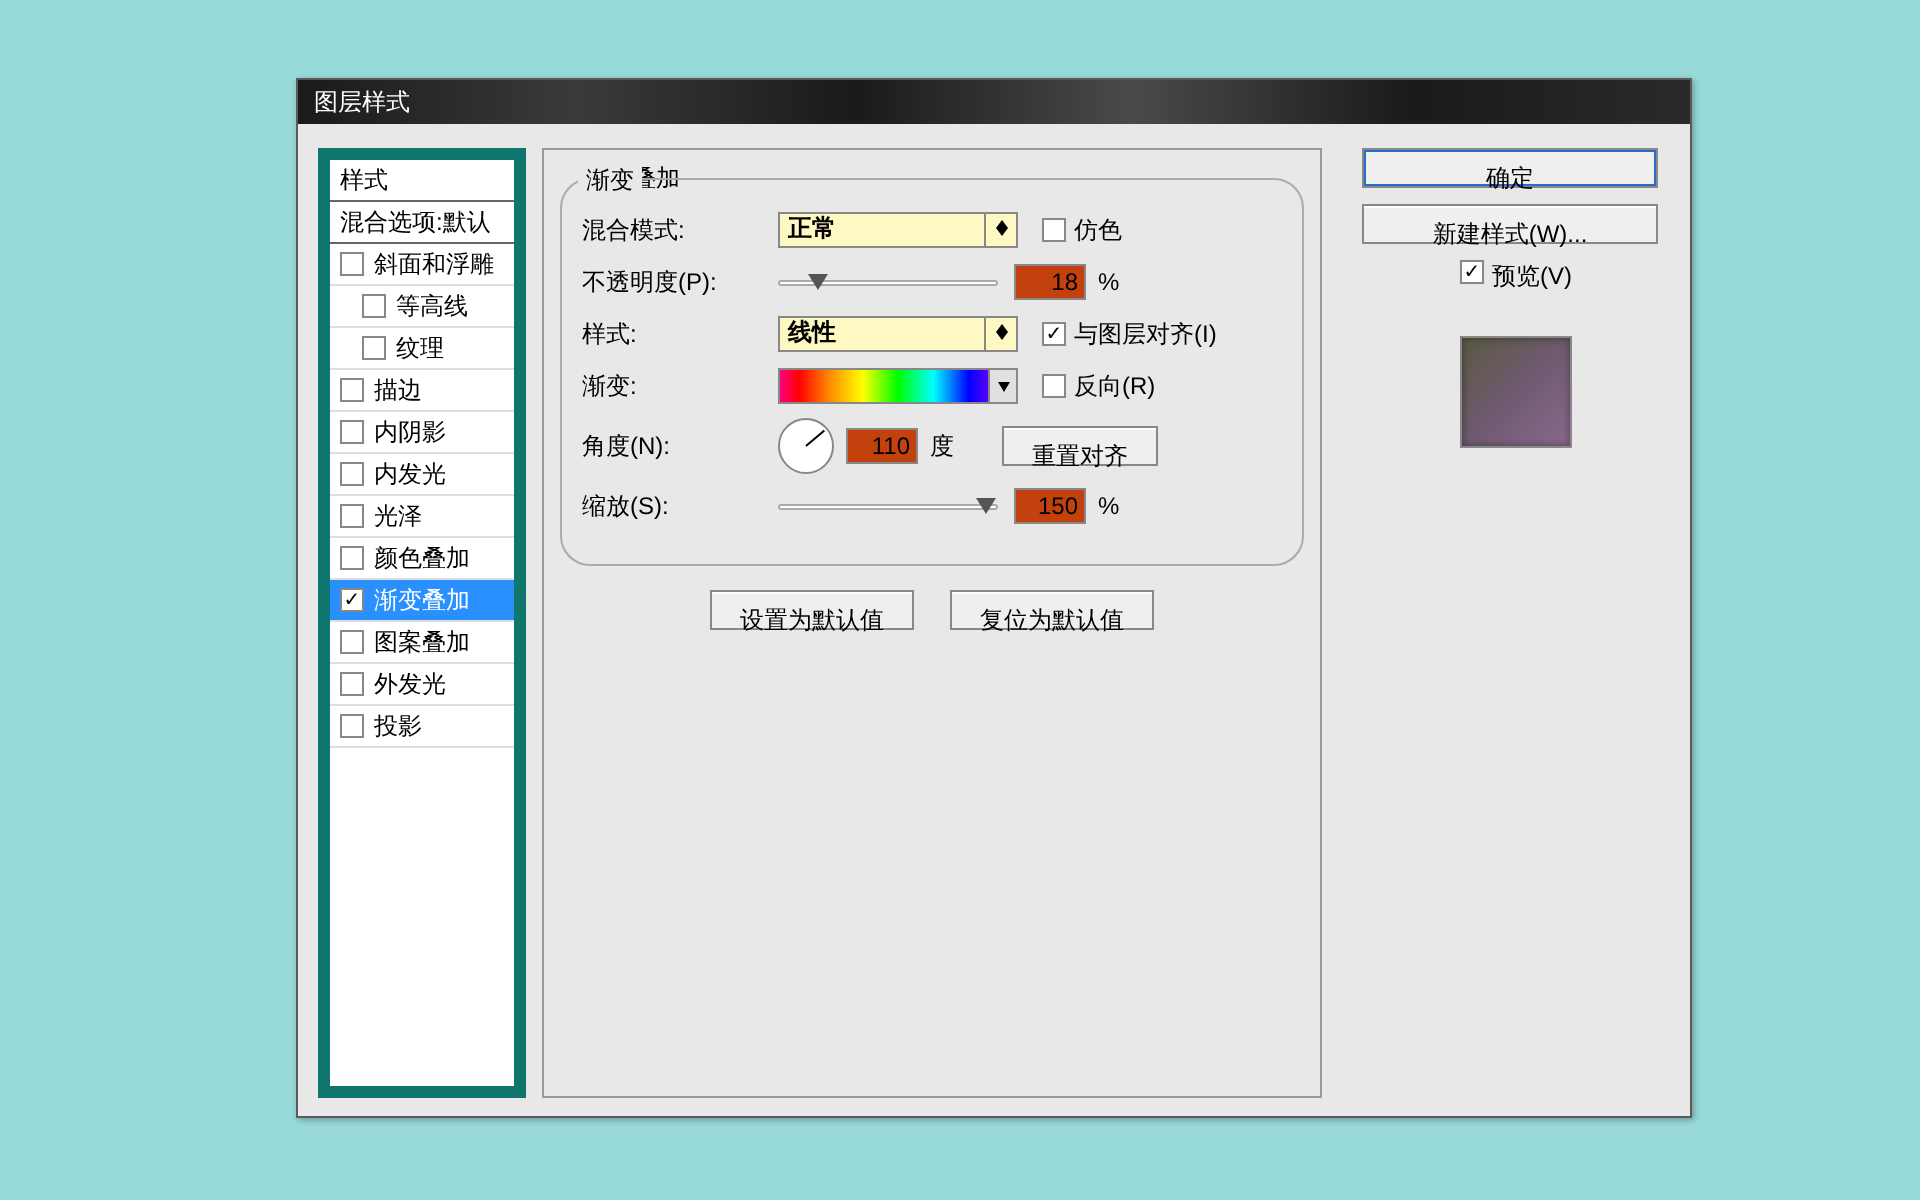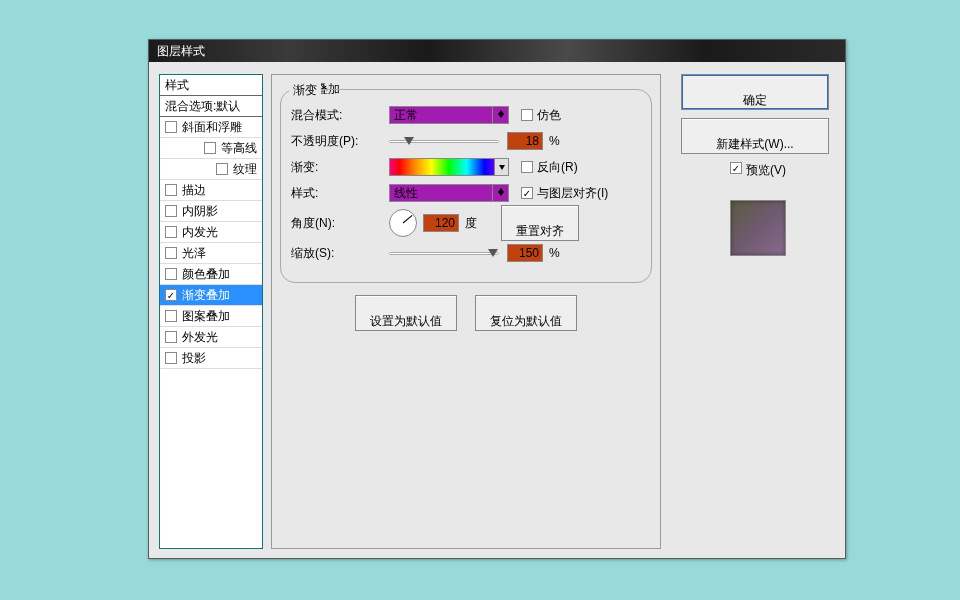--- a/index.html
+++ b/index.html
@@ -8,49 +8,49 @@
     position: absolute; left: 148px; top: 39px; width: 698px; height: 520px;
     background: #e8e8e8; border: 1px solid #5a5a5a; box-shadow: 1px 1px 3px rgba(0,0,0,0.3);
   }
   .titlebar {
     height: 22px; background: linear-gradient(90deg, #1a1a1a 0%, #3a3a3a 20%, #1a1a1a 40%, #4a4a4a 60%, #1a1a1a 80%, #2a2a2a 100%);
     color: #fff; padding: 4px 8px; display: flex; align-items: center;
   }
   .content { position: absolute; left: 10px; top: 30px; right: 10px; bottom: 10px; }
   .left-panel {
     position: absolute; left: 0; top: 4px; width: 104px; height: 475px;
-    background: #fff; border: 1px solid #0f766e;
+    background: #fff; border: 6px solid #0f766e;
   }
   .left-panel .row {
     height: 21px; padding: 3px 5px; display: flex; align-items: center;
     border-bottom: 1px solid #ddd; cursor: pointer;
   }
   .left-panel .row.header { border-bottom: 1px solid #666; font-weight: normal; }
   .left-panel .row .cb {
     width: 12px; height: 12px; border: 1px solid #888; background: #fff; margin-right: 5px; display:inline-flex;align-items:center;justify-content:center;
   }
   .left-panel .row .cb.checked::after { content:"✓"; font-size:10px; color:#000; }
   .left-panel .row.selected { background: #2a8fff; color: #fff; }
-  .left-panel .row.indent { padding-left: 31px; justify-content: flex-end; }
+  .left-panel .row.indent { padding-left: 16px; }
   .center-panel {
     position: absolute; left: 112px; top: 4px; width: 390px; height: 475px;
     border: 1px solid #999; background: #e8e8e8;
   }
   .fieldset {
     position: relative; border: 1px solid #aaa; margin: 14px 8px 8px 8px; padding: 12px 10px 16px 10px;
   }
   .fieldset > .legend {
     position: absolute; top: -8px; left: 8px; background: #e8e8e8; padding: 0 4px;
   }
   .outer-legend { position:absolute; top:-8px; left:8px; background:#e8e8e8; padding:0 4px; }
   .form-row { display: flex; align-items: center; height: 26px; }
   .form-row .lbl { width: 92px; text-align: left; margin-right: 6px; }
   .select {
-    width: 120px; height: 18px; background: #a21caf; border: 1px solid #888;
-    display: flex; align-items: flex-start; padding: 0 4px; position: relative;
+    width: 120px; height: 18px; background: #fef9c3; border: 1px solid #888;
+    display: flex; align-items: flex-end; padding: 0 4px; position: relative; font-weight: bold;
   }
   .select .arrow {
     position:absolute; right:0; top:0; width:16px; height:100%;
     border-left:1px solid #888; display:flex;align-items:center;justify-content:center;
   }
   .select .arrow::after { content:""; border-left:3px solid transparent; border-right:3px solid transparent; border-top:4px solid #000; display:block; width:0; height:0; margin-top:1px;}
   .select .arrow::before { content:""; position:absolute; border-left:3px solid transparent; border-right:3px solid transparent; border-bottom:4px solid #000; top:3px; }
   .checkbox { width:12px; height:12px; border:1px solid #888; background:#fff; display:inline-flex;align-items:center;justify-content:center; margin-right:4px; }
   .checkbox.checked::after { content:"✓"; font-size:10px; color:#000; }
   .slider-track {
@@ -74,21 +74,21 @@
   }
   .gradient-box .dd::after { content:""; border-left:3px solid transparent; border-right:3px solid transparent; border-top:5px solid #000; }
   .angle-dial {
     width: 28px; height:28px; border:1px solid #888; border-radius:50%; background:#fff; position:relative; margin-right:6px;
   }
   .angle-dial::after {
     content:""; position:absolute; left:50%; top:50%; width:12px; height:1px; background:#000;
     transform-origin: left center; transform: translateY(-0.5px) rotate(-40deg);
   }
   .btn {
-    height: 20px; background: #efefef; border:1px solid #888; padding: 17px 14px; cursor:pointer;
+    height: 20px; background: #efefef; border:1px solid #888; padding: 6px 14px; cursor:pointer;
     box-shadow: inset 0 1px 0 #fff;
   }
   .btn.primary { box-shadow: inset 0 0 0 1px #2a6bcd, inset 0 1px 0 #fff; }
   .right-panel {
     position: absolute; right: 0; top: 4px; width: 154px;
   }
   .right-panel .btn { display:block; width: 148px; margin-bottom: 8px; text-align:center; }
   .preview-cb { display:flex; align-items:flex-start; justify-content:center; margin: 8px 0 21px 0; }
   .preview-swatch {
     width: 56px; height: 56px; border:1px solid #888; margin: 0 auto;
@@ -184,44 +184,44 @@
           <div class="form-row">
             <span class="lbl">不透明度(P):</span>
             <div class="slider-track">
               <div class="slider-thumb" style="left:14px"></div>
             </div>
             <div class="num-input"><span>18</span></div>
             <span style="margin-left:6px">%</span>
           </div>
 
           <div class="form-row">
-            <span class="lbl">渐变:</span>
-            <div class="gradient-box">
-              <span class="dd"></span>
-            </div>
-            <div style="width:12px"></div>
-            <span class="checkbox"></span>
-            <span>反向(R)</span>
-          </div>
-
-          <div class="form-row">
             <span class="lbl">样式:</span>
             <div class="select">
               <span>线性</span>
               <span class="arrow"></span>
             </div>
             <div style="width:12px"></div>
             <span class="checkbox checked"></span>
             <span>与图层对齐(I)</span>
           </div>
 
+          <div class="form-row">
+            <span class="lbl">渐变:</span>
+            <div class="gradient-box">
+              <span class="dd"></span>
+            </div>
+            <div style="width:12px"></div>
+            <span class="checkbox"></span>
+            <span>反向(R)</span>
+          </div>
+
           <div class="form-row" style="height:34px">
             <span class="lbl">角度(N):</span>
             <div class="angle-dial"></div>
-            <div class="num-input"><span>120</span></div>
+            <div class="num-input"><span>110</span></div>
             <span style="margin-left:6px">度</span>
             <div style="width:24px"></div>
             <button class="btn">重置对齐</button>
           </div>
 
           <div class="form-row">
             <span class="lbl">缩放(S):</span>
             <div class="slider-track">
               <div class="slider-thumb" style="left:98px"></div>
             </div>

